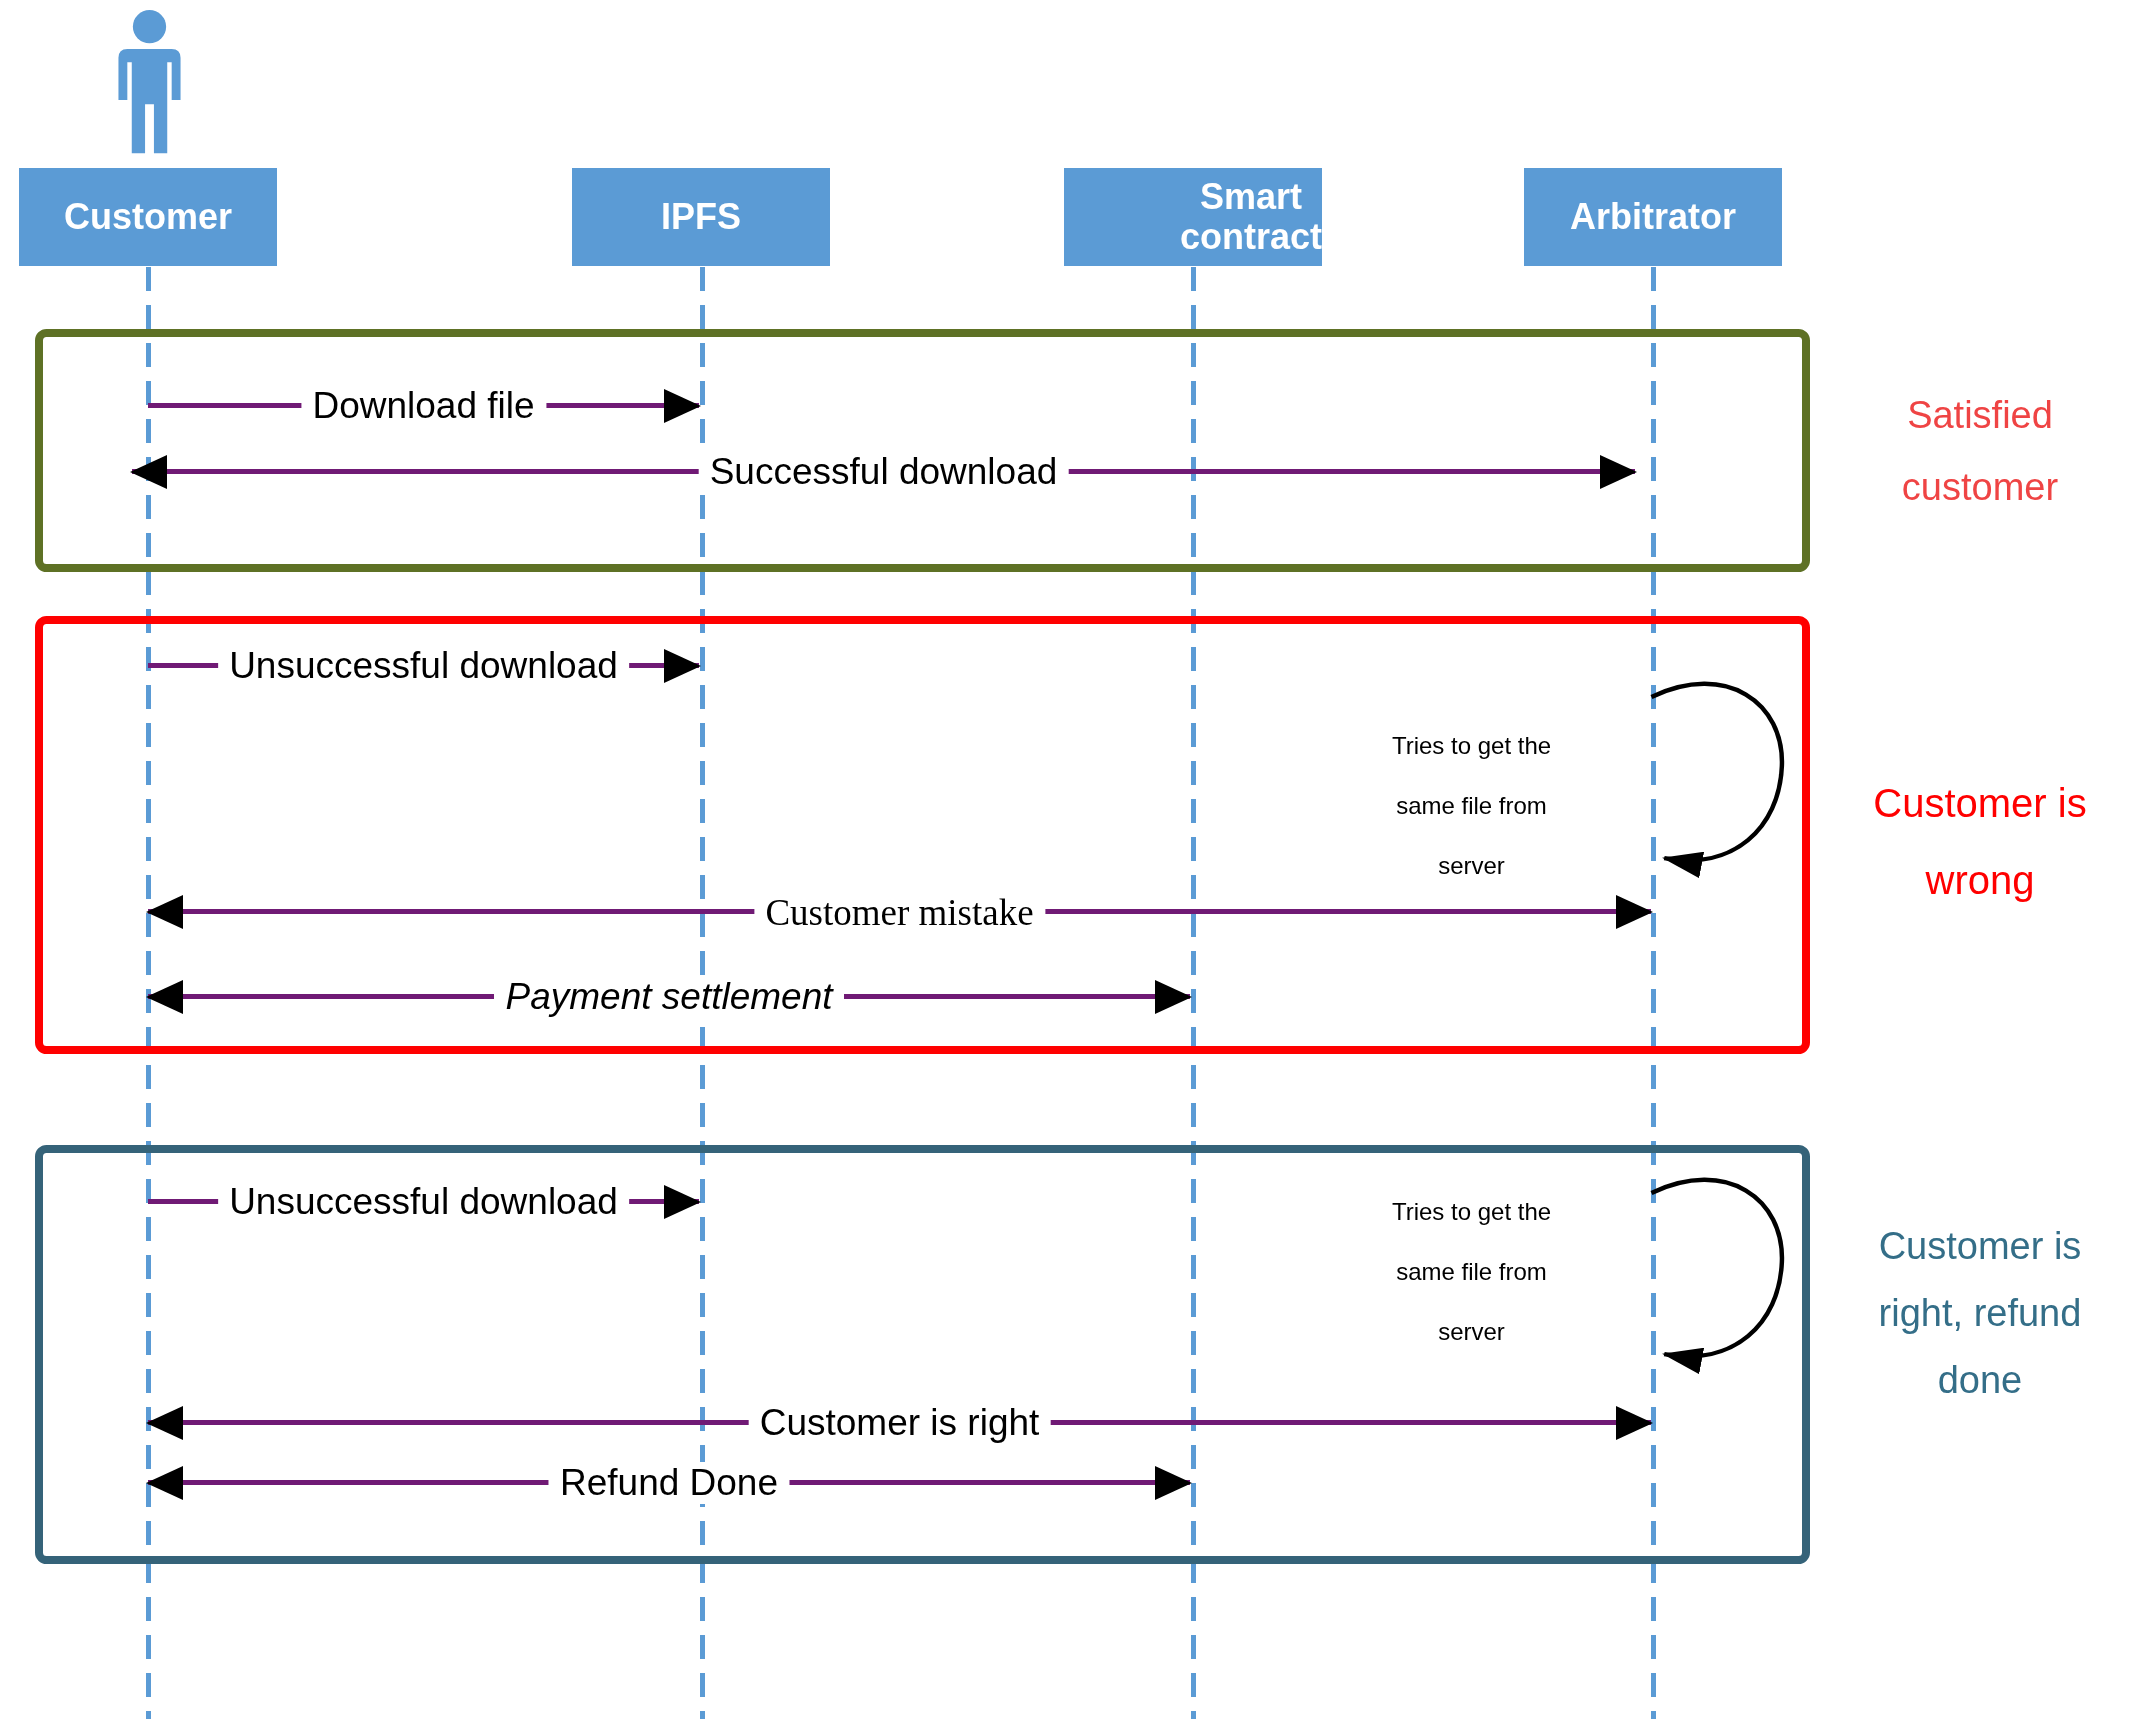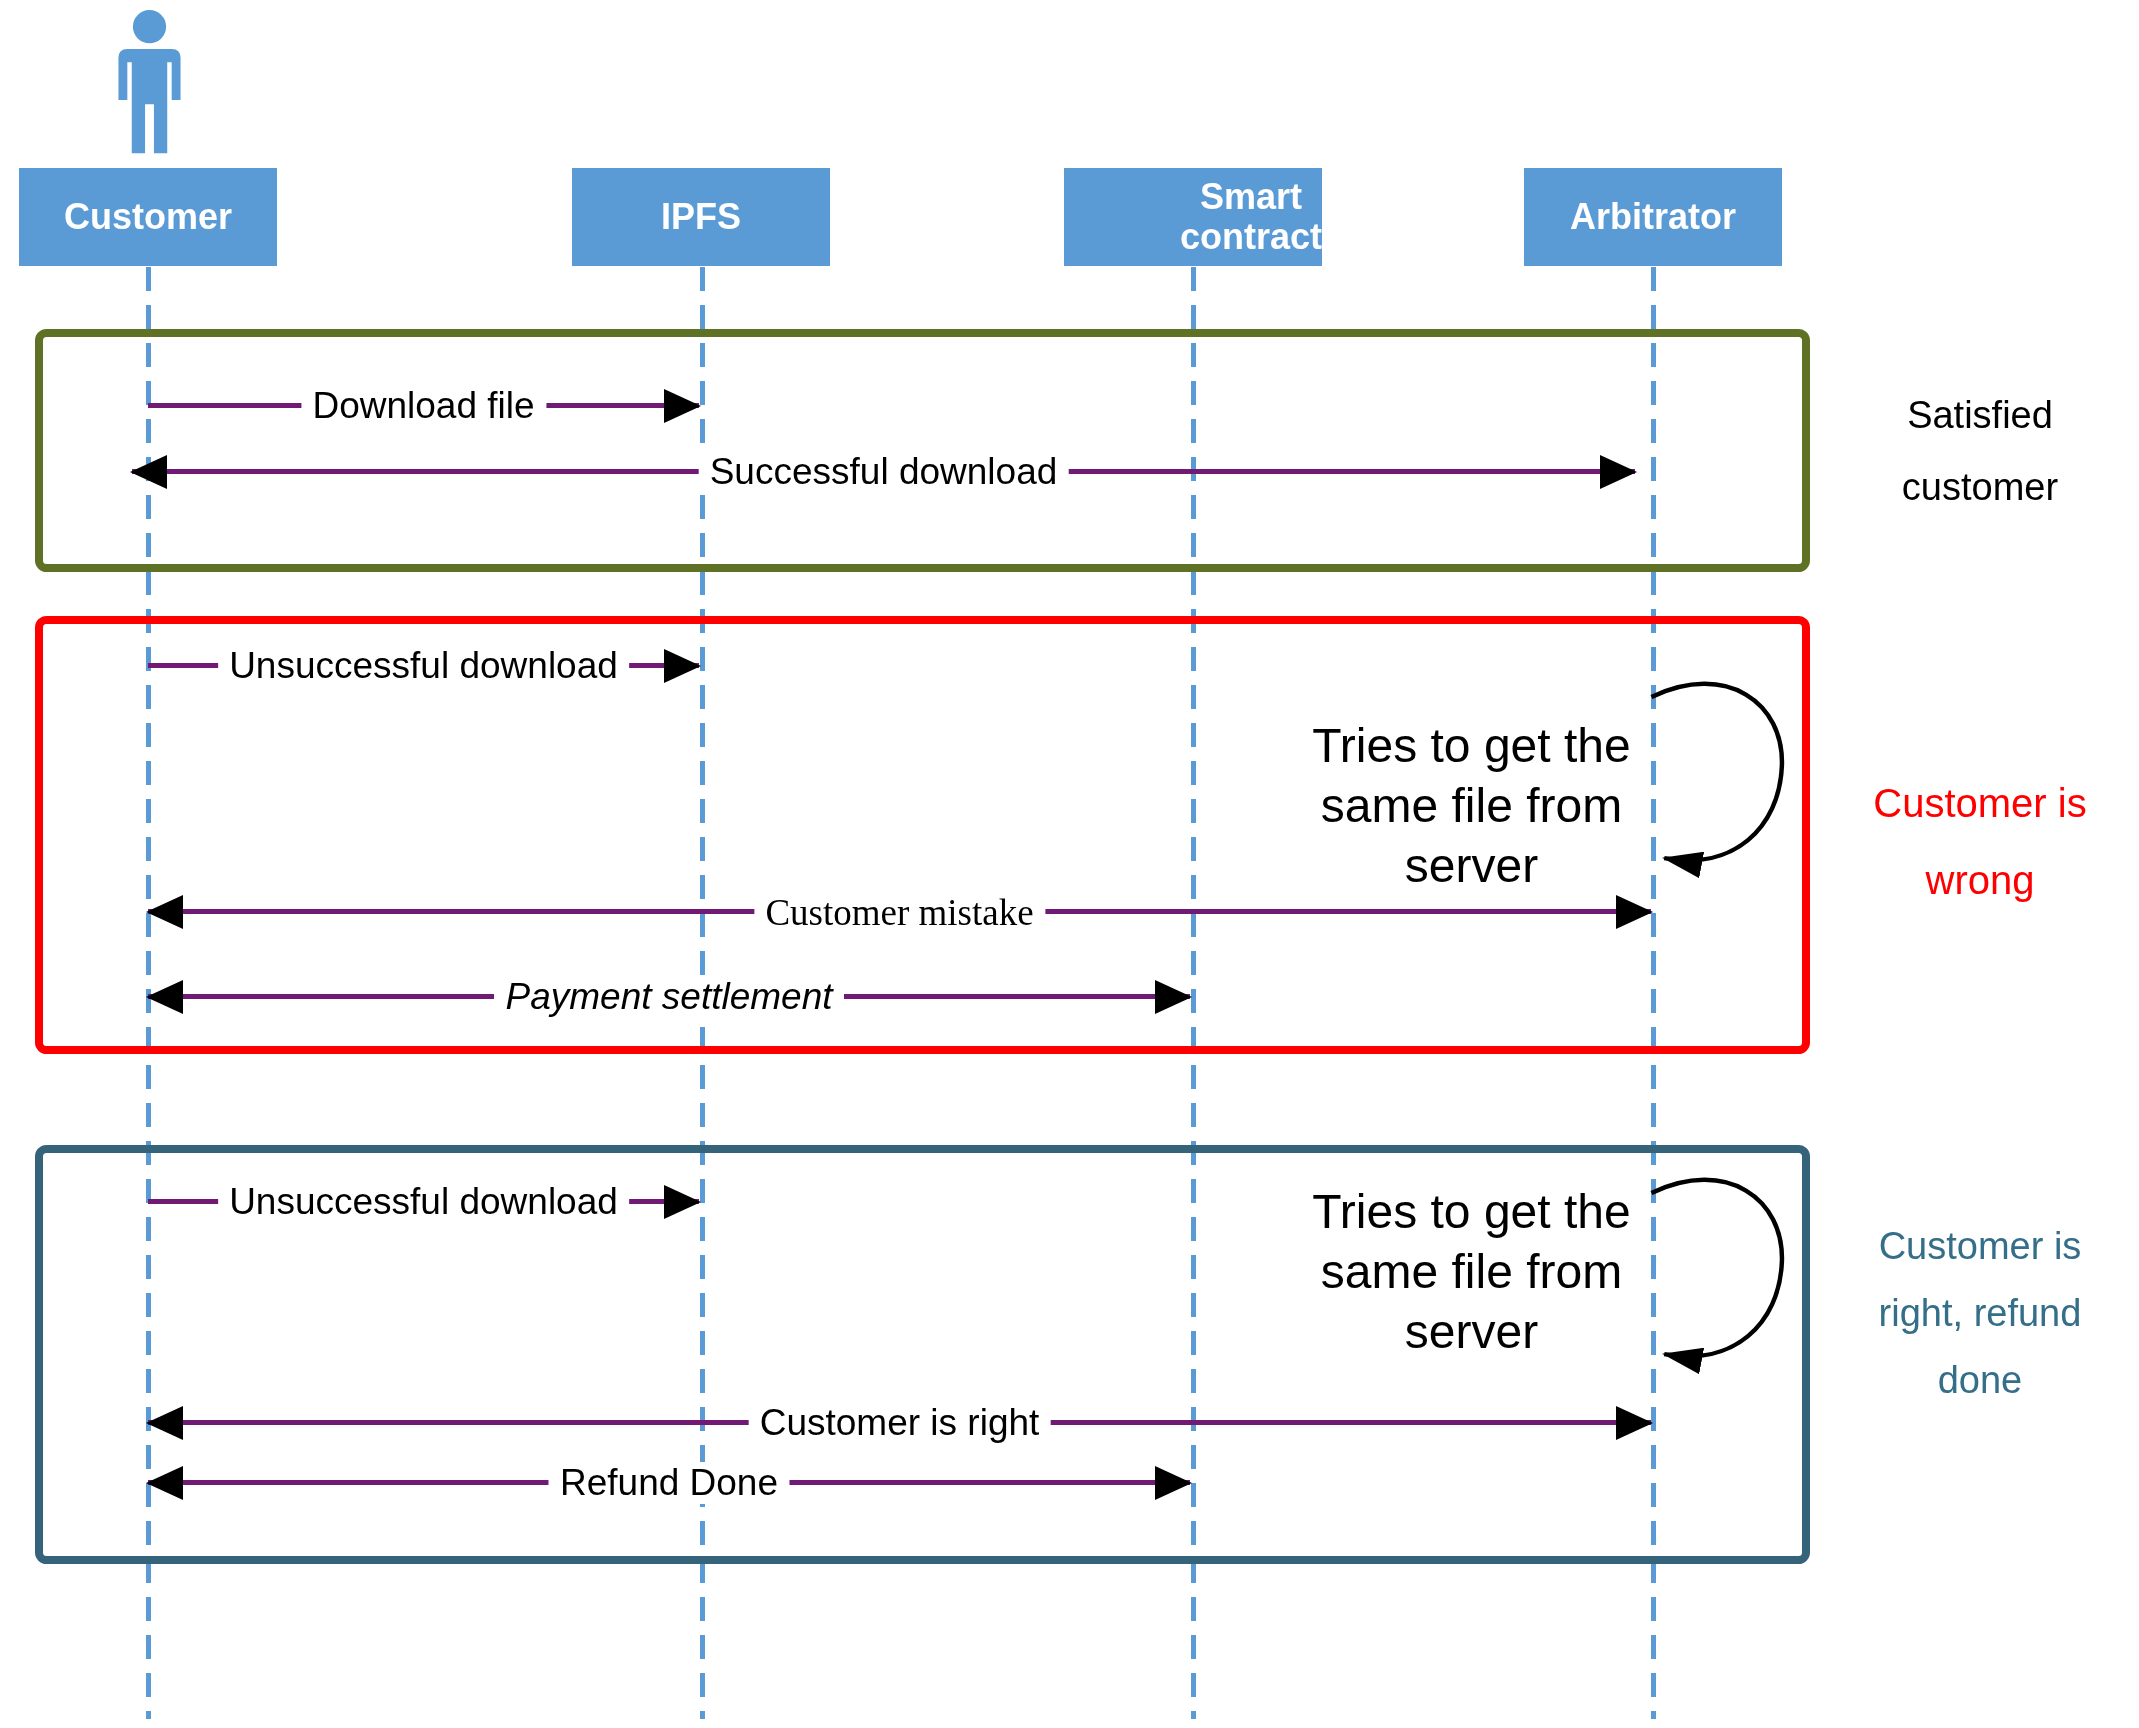--- a/index.html
+++ b/index.html
@@ -33,26 +33,26 @@
     position:absolute;left:50%;top:50%;transform:translate(-50%,-50%);
     background:#ffffff;padding:0 11.5px;font-size:37px;color:#000;white-space:nowrap;
   }
   .ah{position:absolute;width:0;height:0;top:50%;transform:translateY(-50%);
       border-top:17.3px solid rgba(0,0,0,0);border-bottom:17.3px solid rgba(0,0,0,0);}
   .ah.r{border-left:37px solid #000;right:-1.9px;}
   .ah.l{border-right:37px solid #000;left:-1.9px;}
   
   .note{
     position:absolute;left:1305px;width:333px;text-align:center;color:#000;
-    font-size:48px;line-height:60px;white-space:pre-line;
+    font-size:24px;line-height:60px;white-space:pre-line;
   }
   .loop{position:absolute;overflow:visible;}
   
   .caption{position:absolute;left:1820px;width:320px;text-align:center;white-space:pre-line;}
-  .caption.c1{top:379px;font-size:38px;line-height:72px;color:#000000;}
+  .caption.c1{top:379px;font-size:38px;line-height:72px;color:#ef4444;}
   .caption.c2{top:765px;font-size:40px;line-height:77px;color:#FF0000;}
   .caption.c3{top:1213px;font-size:38px;line-height:67px;color:#346E88;}
 </style>
 </head>
 <body>
 
 <svg class="person" style="position:absolute;left:93px;top:9px;width:113px;height:153px;" viewBox="0 0 100 138">
   <circle cx="50" cy="16" r="15" fill="#5B9BD5"></circle>
   <path fill="#5B9BD5" d="M30,36 L70,36 Q78,36 78,44 L78,82 L70,82 L70,48 L66,48 L66,130 L54,130 L54,86 L46,86 L46,130 L34,130 L34,48 L30,48 L30,82 L22,82 L22,44 Q22,36 30,36 Z"></path>
 </svg>

